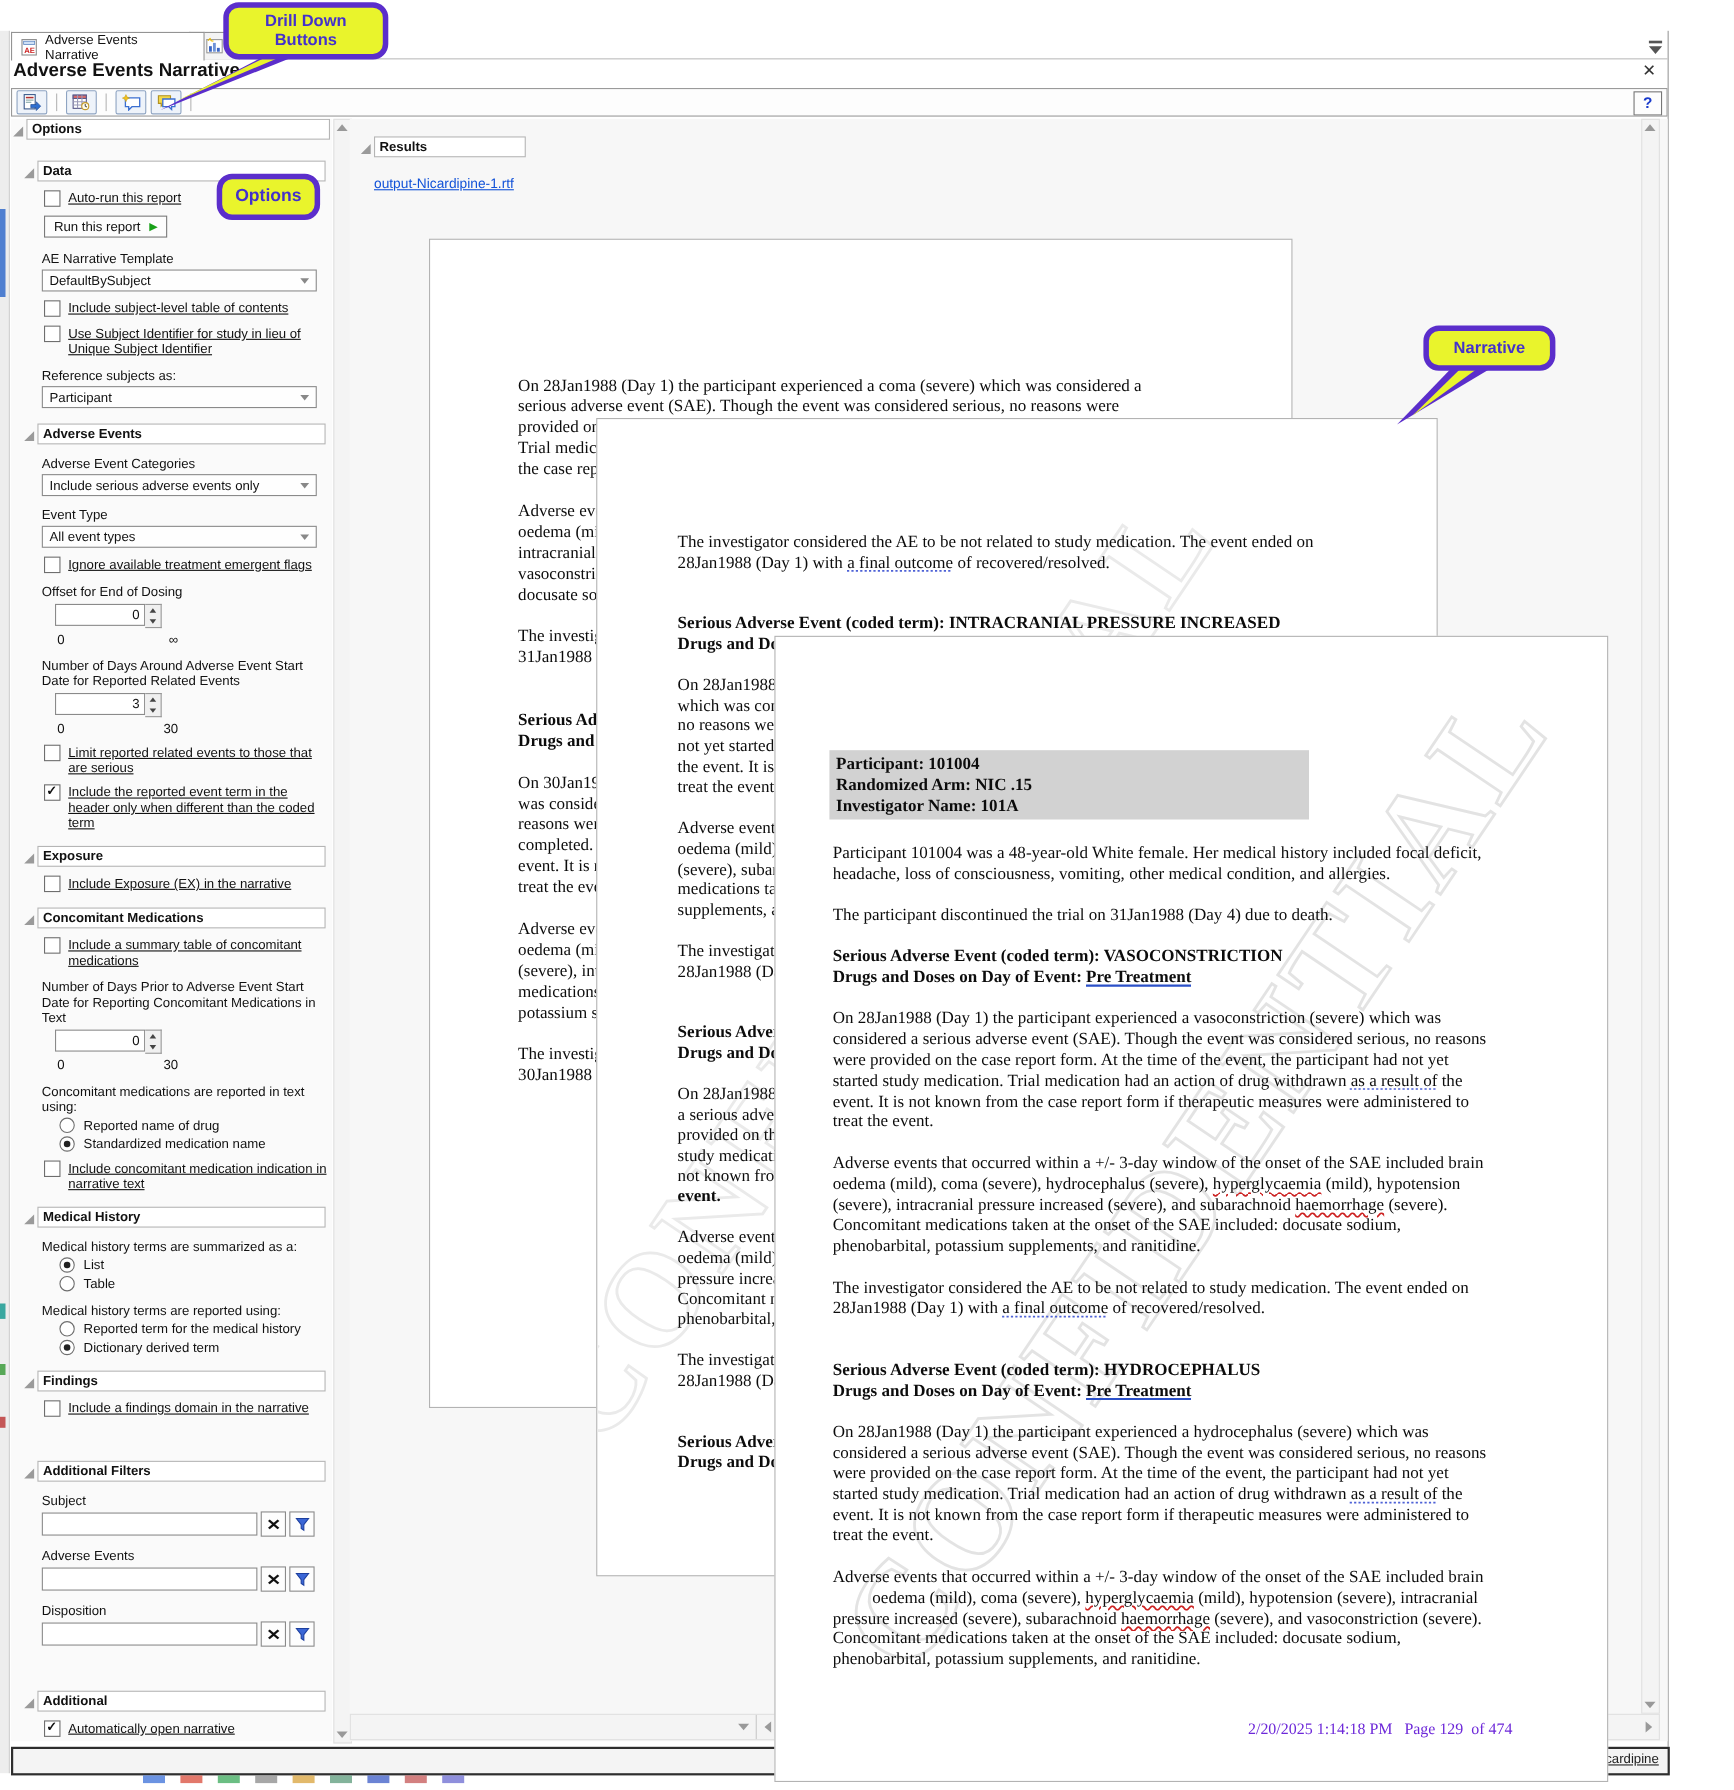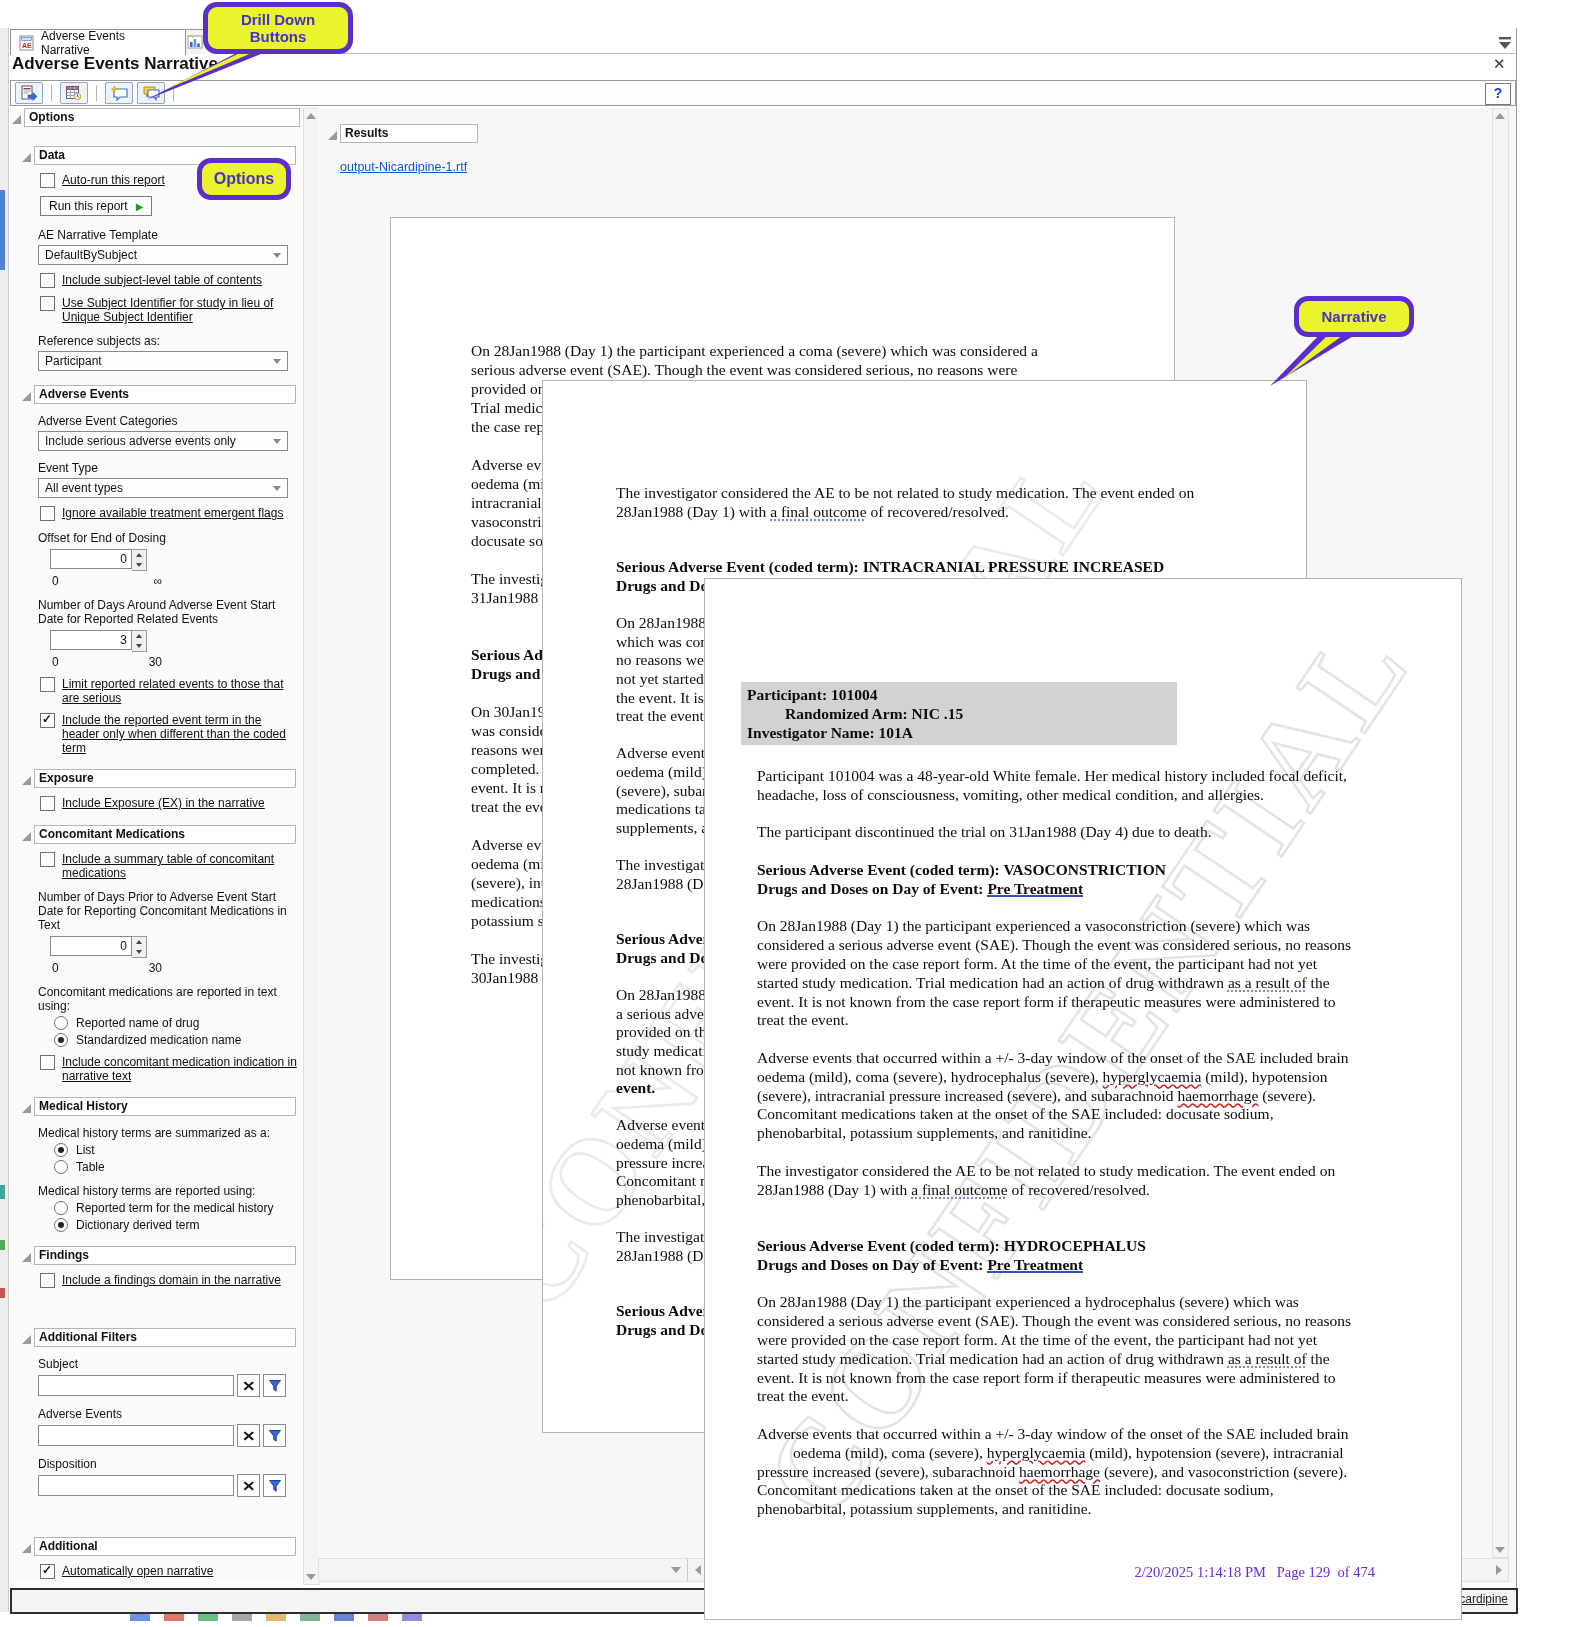--- a/index.html
+++ b/index.html
@@ -447,23 +447,23 @@
       <div class="dline" style="left: 73px; top: 772.6px;">pressure increased (severe), subarachnoid haemorrhage (severe), and vasoconstriction (severe).</div>
       <div class="dline" style="left: 73px; top: 791.2px;">Concomitant medications taken at the onset of the SAE included: docusate sodium,</div>
       <div class="dline" style="left: 73px; top: 809.8px;">phenobarbital, potassium supplements, and ranitidine.</div>
       <div class="dline" style="left: 73px; top: 847px;">The investigator considered the AE to be not related to study medication. The event ended on</div>
       <div class="dline" style="left: 73px; top: 865.6px;">28Jan1988 (Day 1) with a final outcome of recovered/resolved.</div>
       <div class="dline b" style="left: 73px; top: 921.4px;">Serious Adverse Event (coded term): HYPOTENSION</div>
       <div class="dline b" style="left: 73px; top: 940px;">Drugs and Doses on Day of Event: Pre Treatment</div>
     </div>
   <div class="doc" id="doc-front" style="left:704px;top:578px;width:756px;height:1040px;z-index:4;">
       <div class="wm" style="left: -140px; top: 420px; font-size: 125px; letter-spacing: 6px; transform: rotate(-56deg); -webkit-text-stroke: 2.5px rgb(227, 227, 227);">CONFIDENTIAL</div>
-      <div class="subj-box" style="left: 36px; top: 103px; width: 424px; padding: 3px 6px;">
+      <div class="subj-box" style="left: 49px; top: 103px; width: 424px; padding: 3px 6px;">
         <div class="dline b" style="position: relative; line-height: 19px;">Participant: 101004</div>
-        <div class="dline b" style="position: relative; line-height: 19px; margin-left: 38px;">Randomized Arm: NIC .15</div>
+        <div class="dline b" style="position: relative; line-height: 19px;">Randomized Arm: NIC .15</div>
         <div class="dline b" style="position: relative; line-height: 19px;">Investigator Name: 101A</div>
       </div>
       <div class="dline" style="left: 52px; top: 188px;">Participant 101004 was a 48-year-old White female. Her medical history included focal deficit,</div>
       <div class="dline" style="left: 52px; top: 206.8px;">headache, loss of consciousness, vomiting, other medical condition, and allergies.</div>
       <div class="dline" style="left: 52px; top: 244.4px;">The participant discontinued the trial on 31Jan1988 (Day 4) due to death.</div>
       <div class="dline b" style="left: 52px; top: 282px;">Serious Adverse Event (coded term): VASOCONSTRICTION</div>
       <div class="dline b" style="left: 52px; top: 300.8px;">Drugs and Doses on Day of Event: <span class="u-link">Pre Treatment</span></div>
       <div class="dline" style="left: 52px; top: 338.4px;">On 28Jan1988 (Day 1) the participant experienced a vasoconstriction (severe) which was</div>
       <div class="dline" style="left: 52px; top: 357.2px;">considered a serious adverse event (SAE). Though the event was considered serious, no reasons</div>
       <div class="dline" style="left: 52px; top: 376px;">were provided on the case report form. At the time of the event, the participant had not yet</div>

